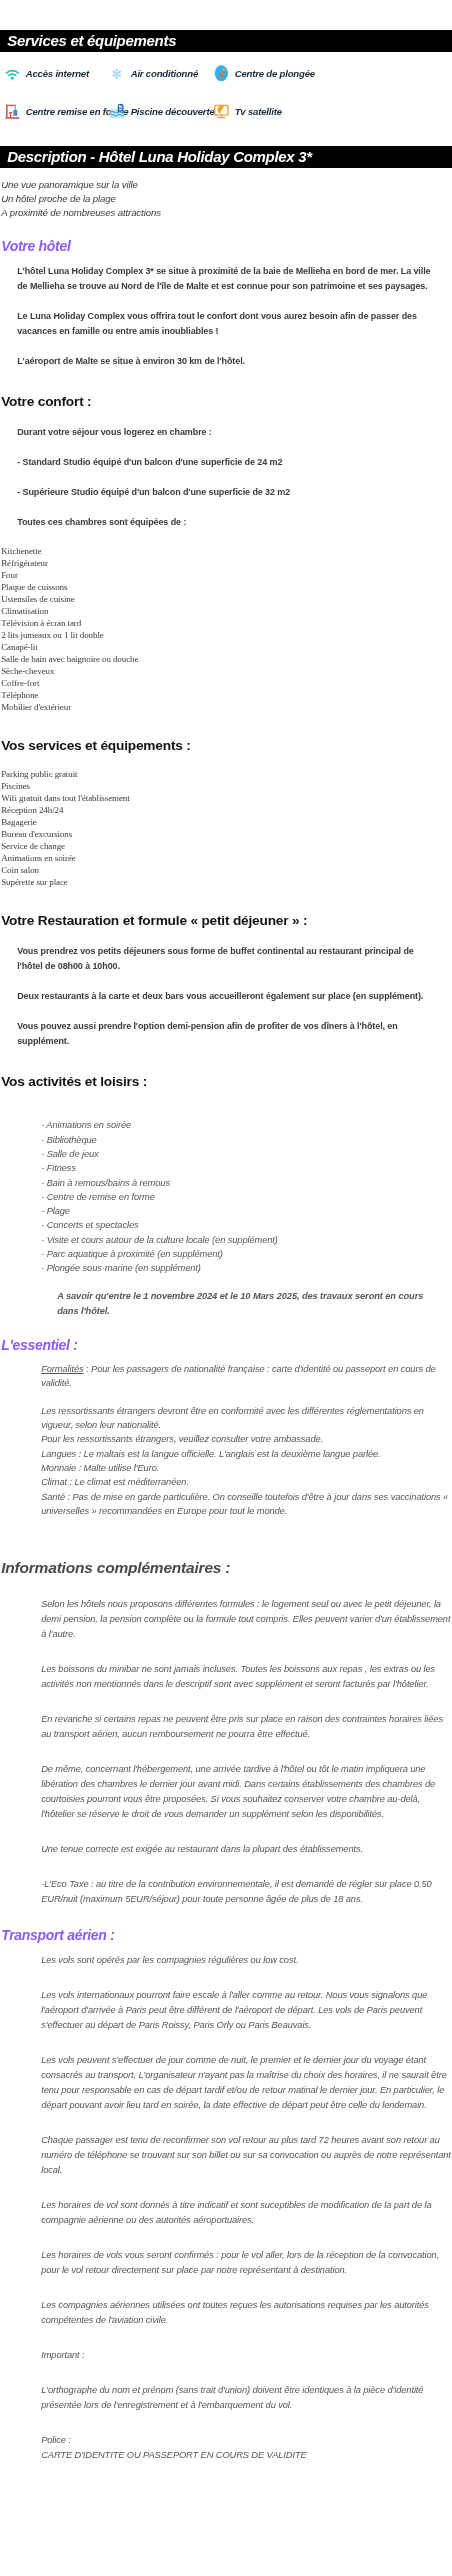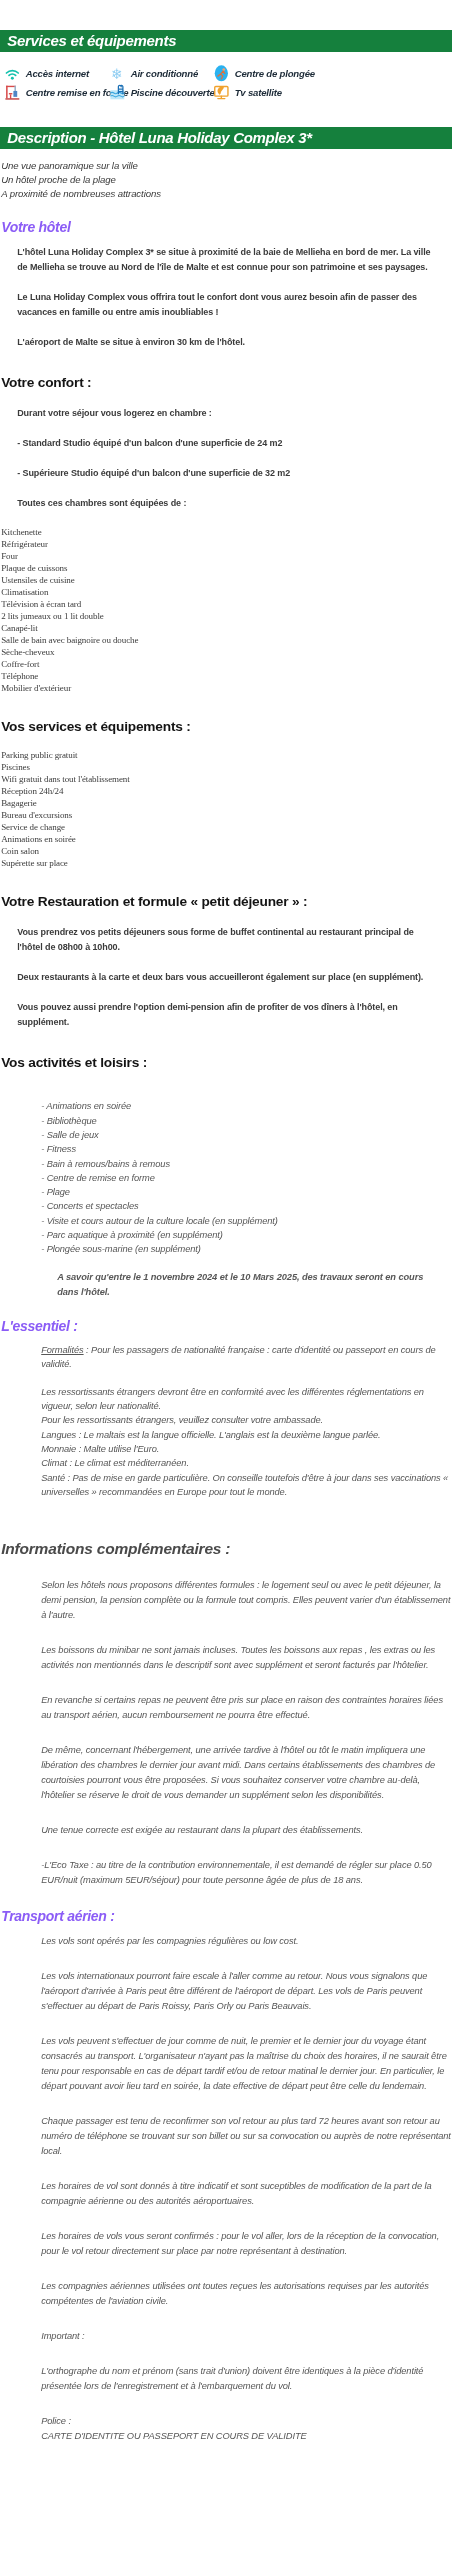--- a/index.html
+++ b/index.html
@@ -1,24 +1,24 @@
 <!DOCTYPE html>
 <html style="font-size:9.6px"><head>
 <meta charset="utf-8">
 <style>
   html,body{margin:0;padding:0;background:#ffffff;}
   body{width:453px;font-family:"Liberation Sans",sans-serif;color:#3b3b3b;}
   .page{padding:30px 0 14.3px 0;}
-  .banner{background:#15803d;color:#ffffff;font-style:italic;font-weight:bold;
+  .banner{background:#000000;color:#ffffff;font-style:italic;font-weight:bold;
           font-size:15px;line-height:21px;padding:0 0 1.2px 7.2px;letter-spacing:-0.3px;}
   .banner.first{margin-bottom:9.6px;}
   .banner.second{margin-bottom:9.6px;}
 
   .services-grid{display:grid;grid-template-columns:105px 104px auto;
-                 row-gap:2px;padding:3.6px 0 0 3.6px;margin-bottom:26px;}
+                 row-gap:21px;padding:3.6px 0 0 3.6px;margin-bottom:26px;}
   .service{display:flex;align-items:center;gap:5.4px;}
   .service .label{font-weight:bold;font-style:italic;color:#1d2b38;font-size:9.6px;
                   letter-spacing:-0.2px;white-space:nowrap;}
   .icon{width:16.7px;height:16.7px;flex:0 0 auto;display:flex;align-items:center;justify-content:center;}
   .icon svg{display:block;}
   .icon-snow{font-size:14.3px;color:#8ecdf2;font-family:"DejaVu Sans",sans-serif;font-style:normal;}
 
   .content{padding-left:1.2px;font-size:9px;letter-spacing:-0.1px;}
   .highlights{margin:0 0 3.6px 0;}
   .highlights p{margin:0;font-style:italic;font-size:9.6px;line-height:14.3px;color:#383838;}

